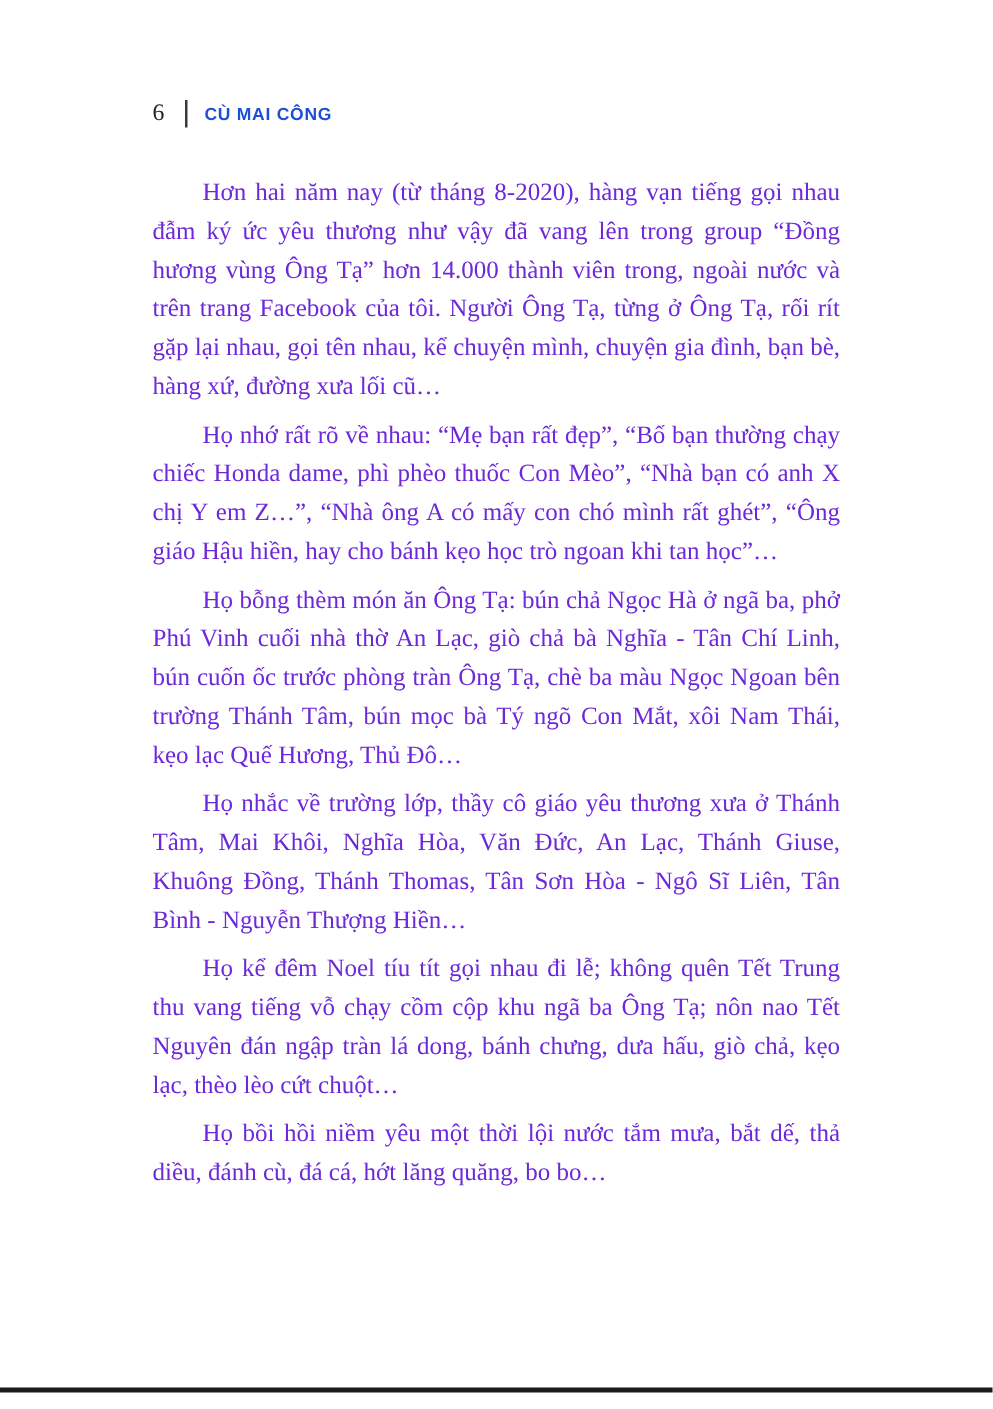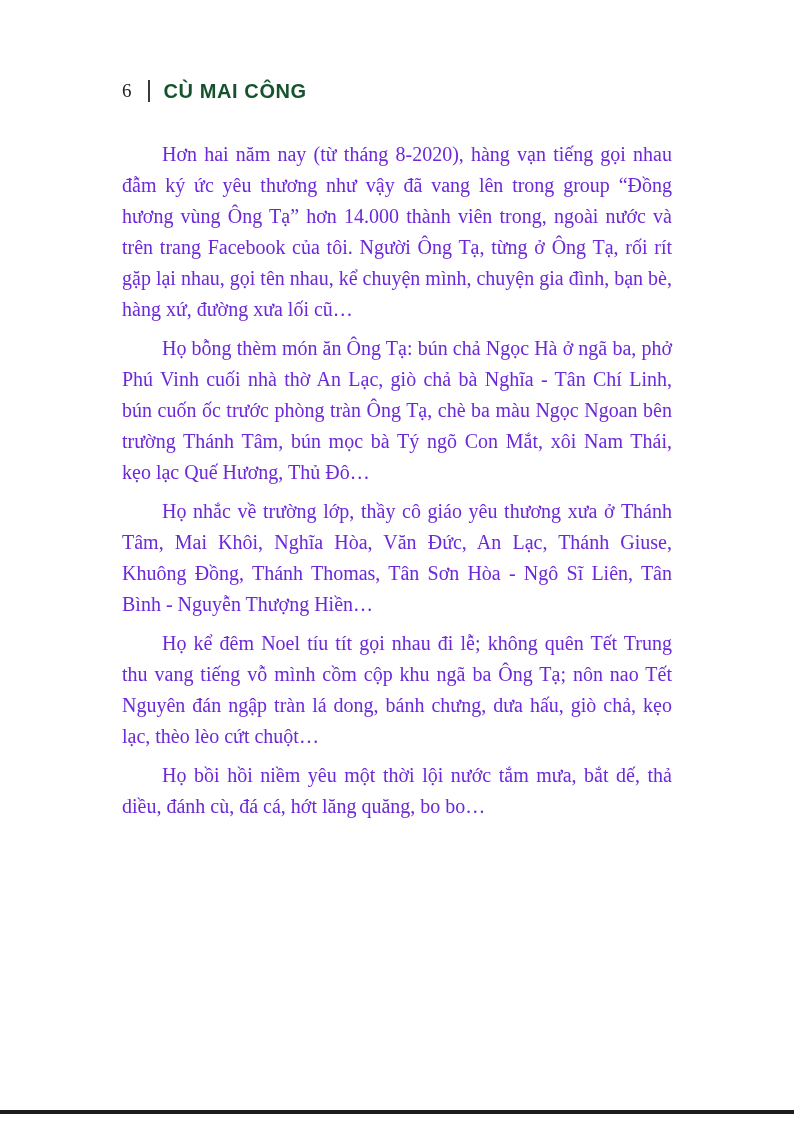--- a/index.html
+++ b/index.html
@@ -36,23 +36,23 @@
   }
   .header-divider {
     width: 2px;
     height: 22px;
     background: #3a3a3a;
     margin: 0 14px 0 16px;
   }
   .running-head {
     font-family: "Liberation Sans", "DejaVu Sans", sans-serif;
     font-weight: bold;
-    font-size: 20px;
+    font-size: 14px;
     letter-spacing: 0.6px;
-    color: #14532d;
+    color: #1d4ed8;
     line-height: 22px;
   }
   
   .page-body {
     position: absolute;
     top: 139px;
     left: 122px;
     width: 550px;
   }
   .page-body p {
@@ -79,21 +79,22 @@
 <div class="page">
 
   <header class="page-header">
     <span class="page-number">6</span>
     <span class="header-divider"></span>
     <span class="running-head">CÙ MAI CÔNG</span>
   </header>
 
   <main class="page-body">
     <p>Hơn hai năm nay (từ tháng 8-2020), hàng vạn tiếng gọi nhau đẫm ký ức yêu thương như vậy đã vang lên trong group “Đồng hương vùng Ông Tạ” hơn 14.000 thành viên trong, ngoài nước và trên trang Facebook của tôi. Người Ông Tạ, từng ở Ông Tạ, rối rít gặp lại nhau, gọi tên nhau, kể chuyện mình, chuyện gia đình, bạn bè, hàng xứ, đường xưa lối cũ…</p>
+    <p>Họ nhớ rất rõ về nhau: “Mẹ bạn rất đẹp”, “Bố bạn thường chạy chiếc Honda dame, phì phèo thuốc Con Mèo”, “Nhà bạn có anh X chị Y em Z…”, “Nhà ông A có mấy con chó mình rất ghét”, “Ông giáo Hậu hiền, hay cho bánh kẹo học trò ngoan khi tan học”…</p>
     <p>Họ bỗng thèm món ăn Ông Tạ: bún chả Ngọc Hà ở ngã ba, phở Phú Vinh cuối nhà thờ An Lạc, giò chả bà Nghĩa - Tân Chí Linh, bún cuốn ốc trước phòng tràn Ông Tạ, chè ba màu Ngọc Ngoan bên trường Thánh Tâm, bún mọc bà Tý ngõ Con Mắt, xôi Nam Thái, kẹo lạc Quế Hương, Thủ Đô…</p>
     <p>Họ nhắc về trường lớp, thầy cô giáo yêu thương xưa ở Thánh Tâm, Mai Khôi, Nghĩa Hòa, Văn Đức, An Lạc, Thánh Giuse, Khuông Đồng, Thánh Thomas, Tân Sơn Hòa - Ngô Sĩ Liên, Tân Bình - Nguyễn Thượng Hiền…</p>
-    <p>Họ kể đêm Noel tíu tít gọi nhau đi lễ; không quên Tết Trung thu vang tiếng vỗ mình cồm cộp khu ngã ba Ông Tạ; nôn nao Tết Nguyên đán ngập tràn lá dong, bánh chưng, dưa hấu, giò chả, kẹo lạc, thèo lèo cứt chuột…</p>
+    <p>Họ kể đêm Noel tíu tít gọi nhau đi lễ; không quên Tết Trung thu vang tiếng vỗ chạy cồm cộp khu ngã ba Ông Tạ; nôn nao Tết Nguyên đán ngập tràn lá dong, bánh chưng, dưa hấu, giò chả, kẹo lạc, thèo lèo cứt chuột…</p>
     <p>Họ bồi hồi niềm yêu một thời lội nước tắm mưa, bắt dế, thả diều, đánh cù, đá cá, hớt lăng quăng, bo bo…</p>
   </main>
 
   <footer class="bottom-rule"></footer>
 
 </div>
 
 </body></html>

